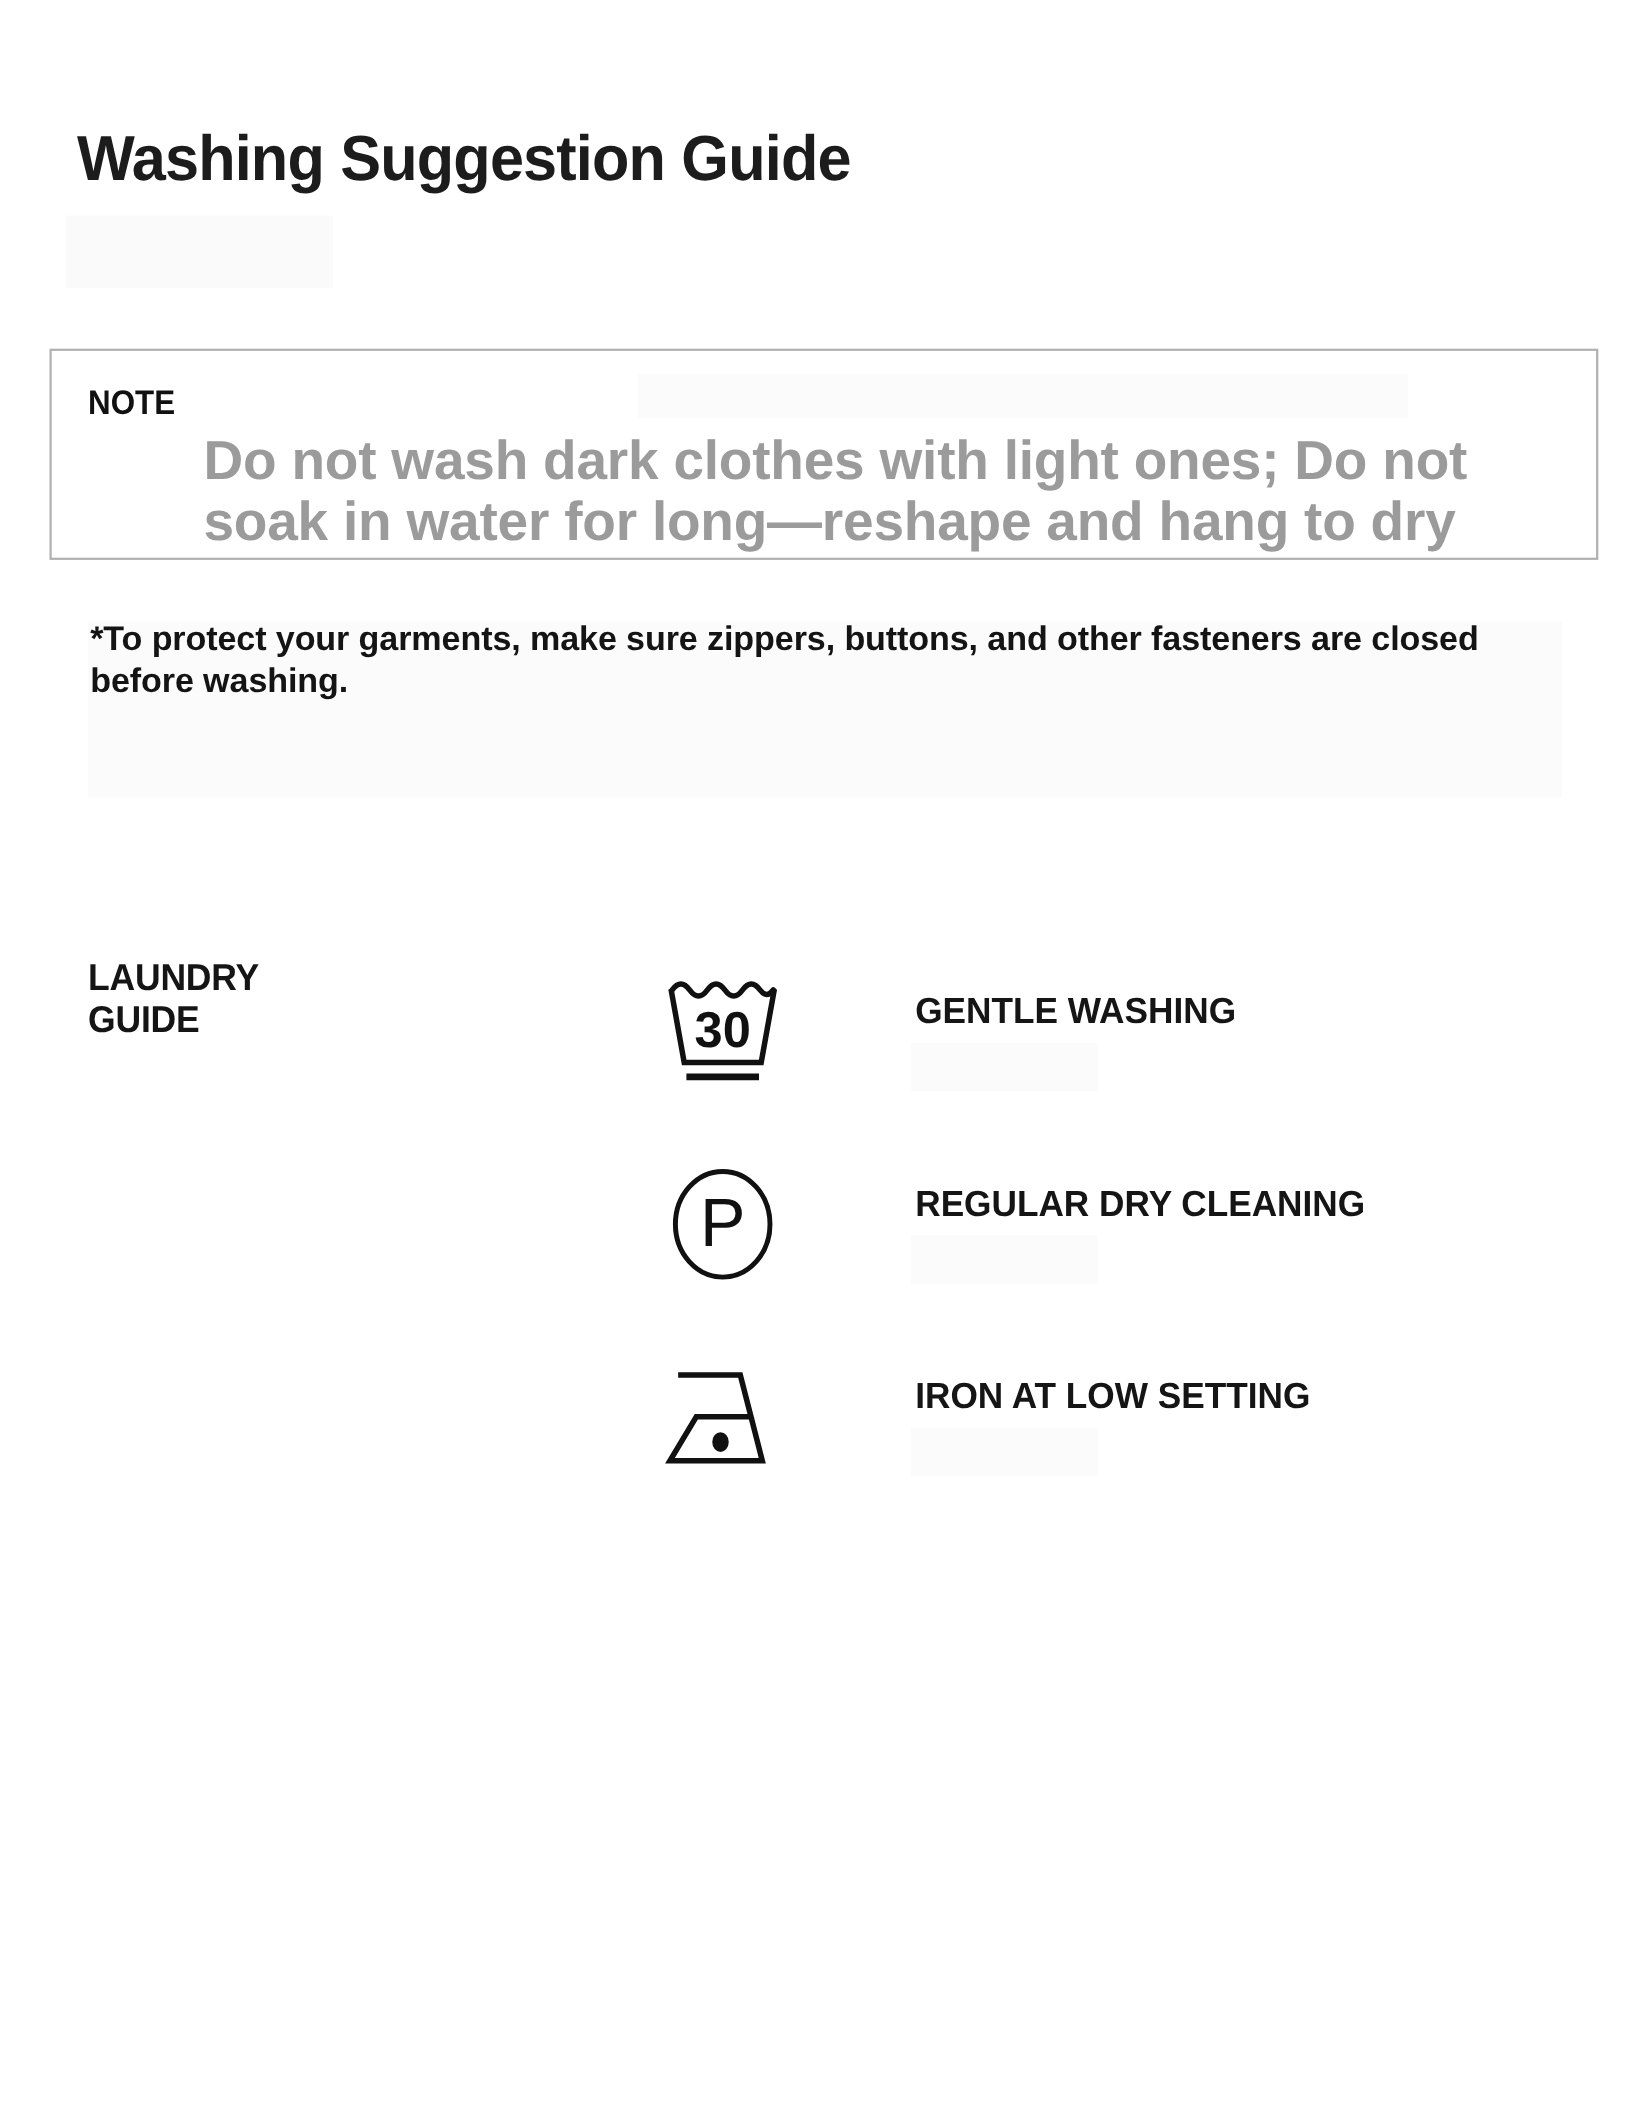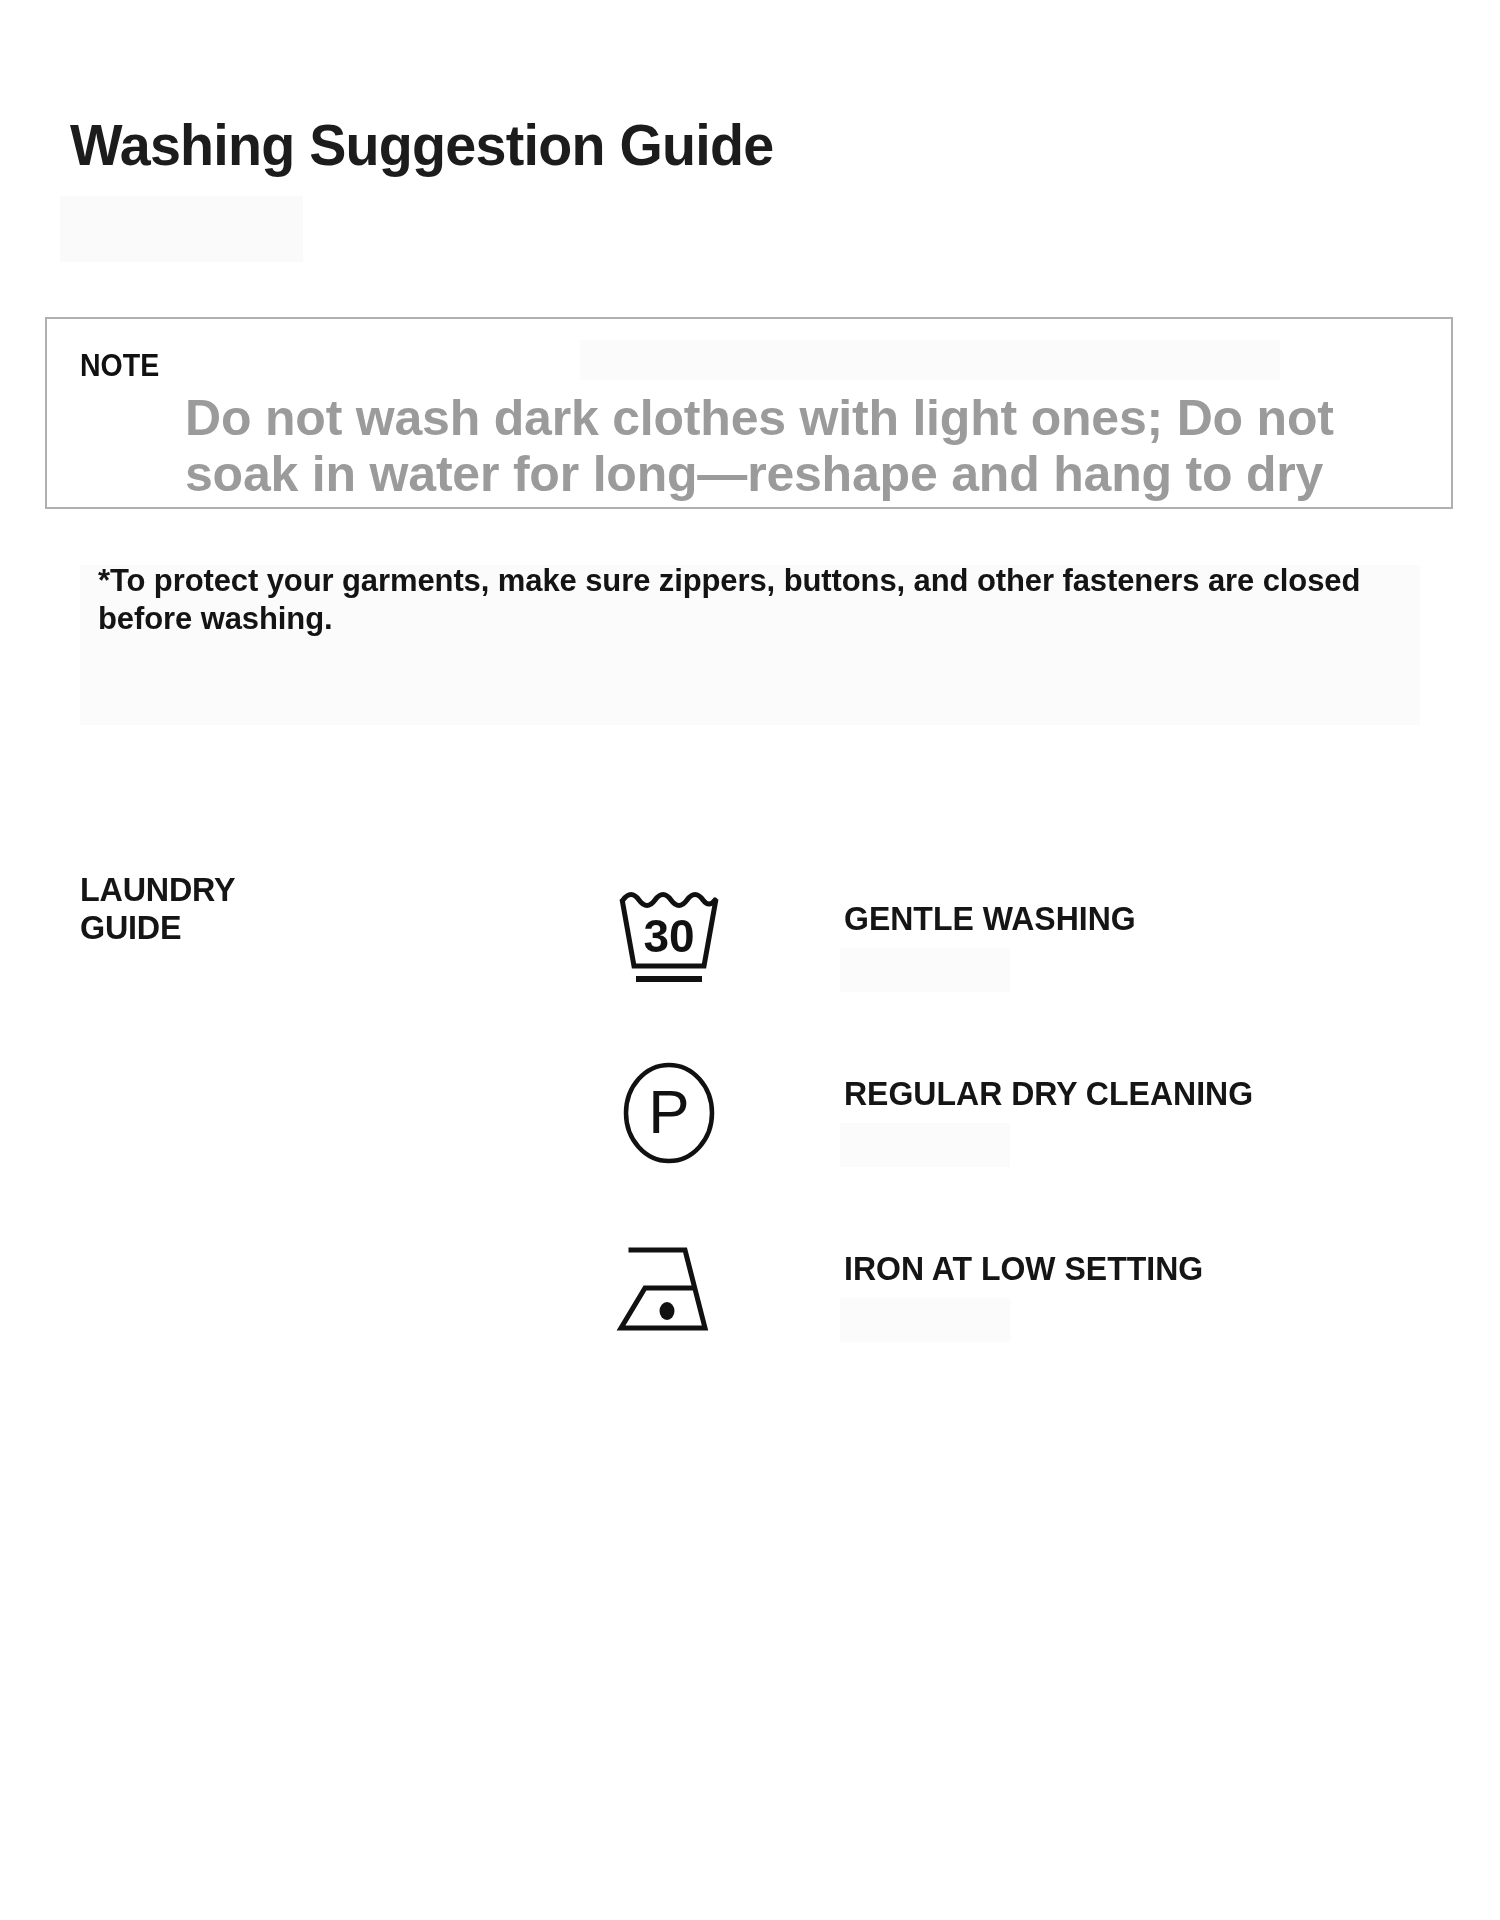--- a/index.html
+++ b/index.html
@@ -100,21 +100,20 @@
   .disclaimer {
     position: absolute;
     left: 82px;
     top: 562px;
     width: 1320px;
     font-size: 31px;
     font-weight: 700;
     line-height: 1.22;
     color: #141414;
     letter-spacing: -0.1px;
-    margin-left: 16px;
   }
   .disclaimer p {
     margin: 0;
   }
 
   
   .guide-label {
     position: absolute;
     left: 80px;
     top: 870px;
@@ -125,21 +124,20 @@
     letter-spacing: -0.2px;
     transform: scaleX(0.95);
     transform-origin: left top;
   }
 
   .rows {
     position: absolute;
     left: 0;
     top: 878px;
     width: 1376px;
-    padding-left: 12px;
   }
   .row {
     position: relative;
     height: 175px;
   }
   .icon-cell {
     position: absolute;
     left: 592px;
     top: 0;
     width: 130px;

